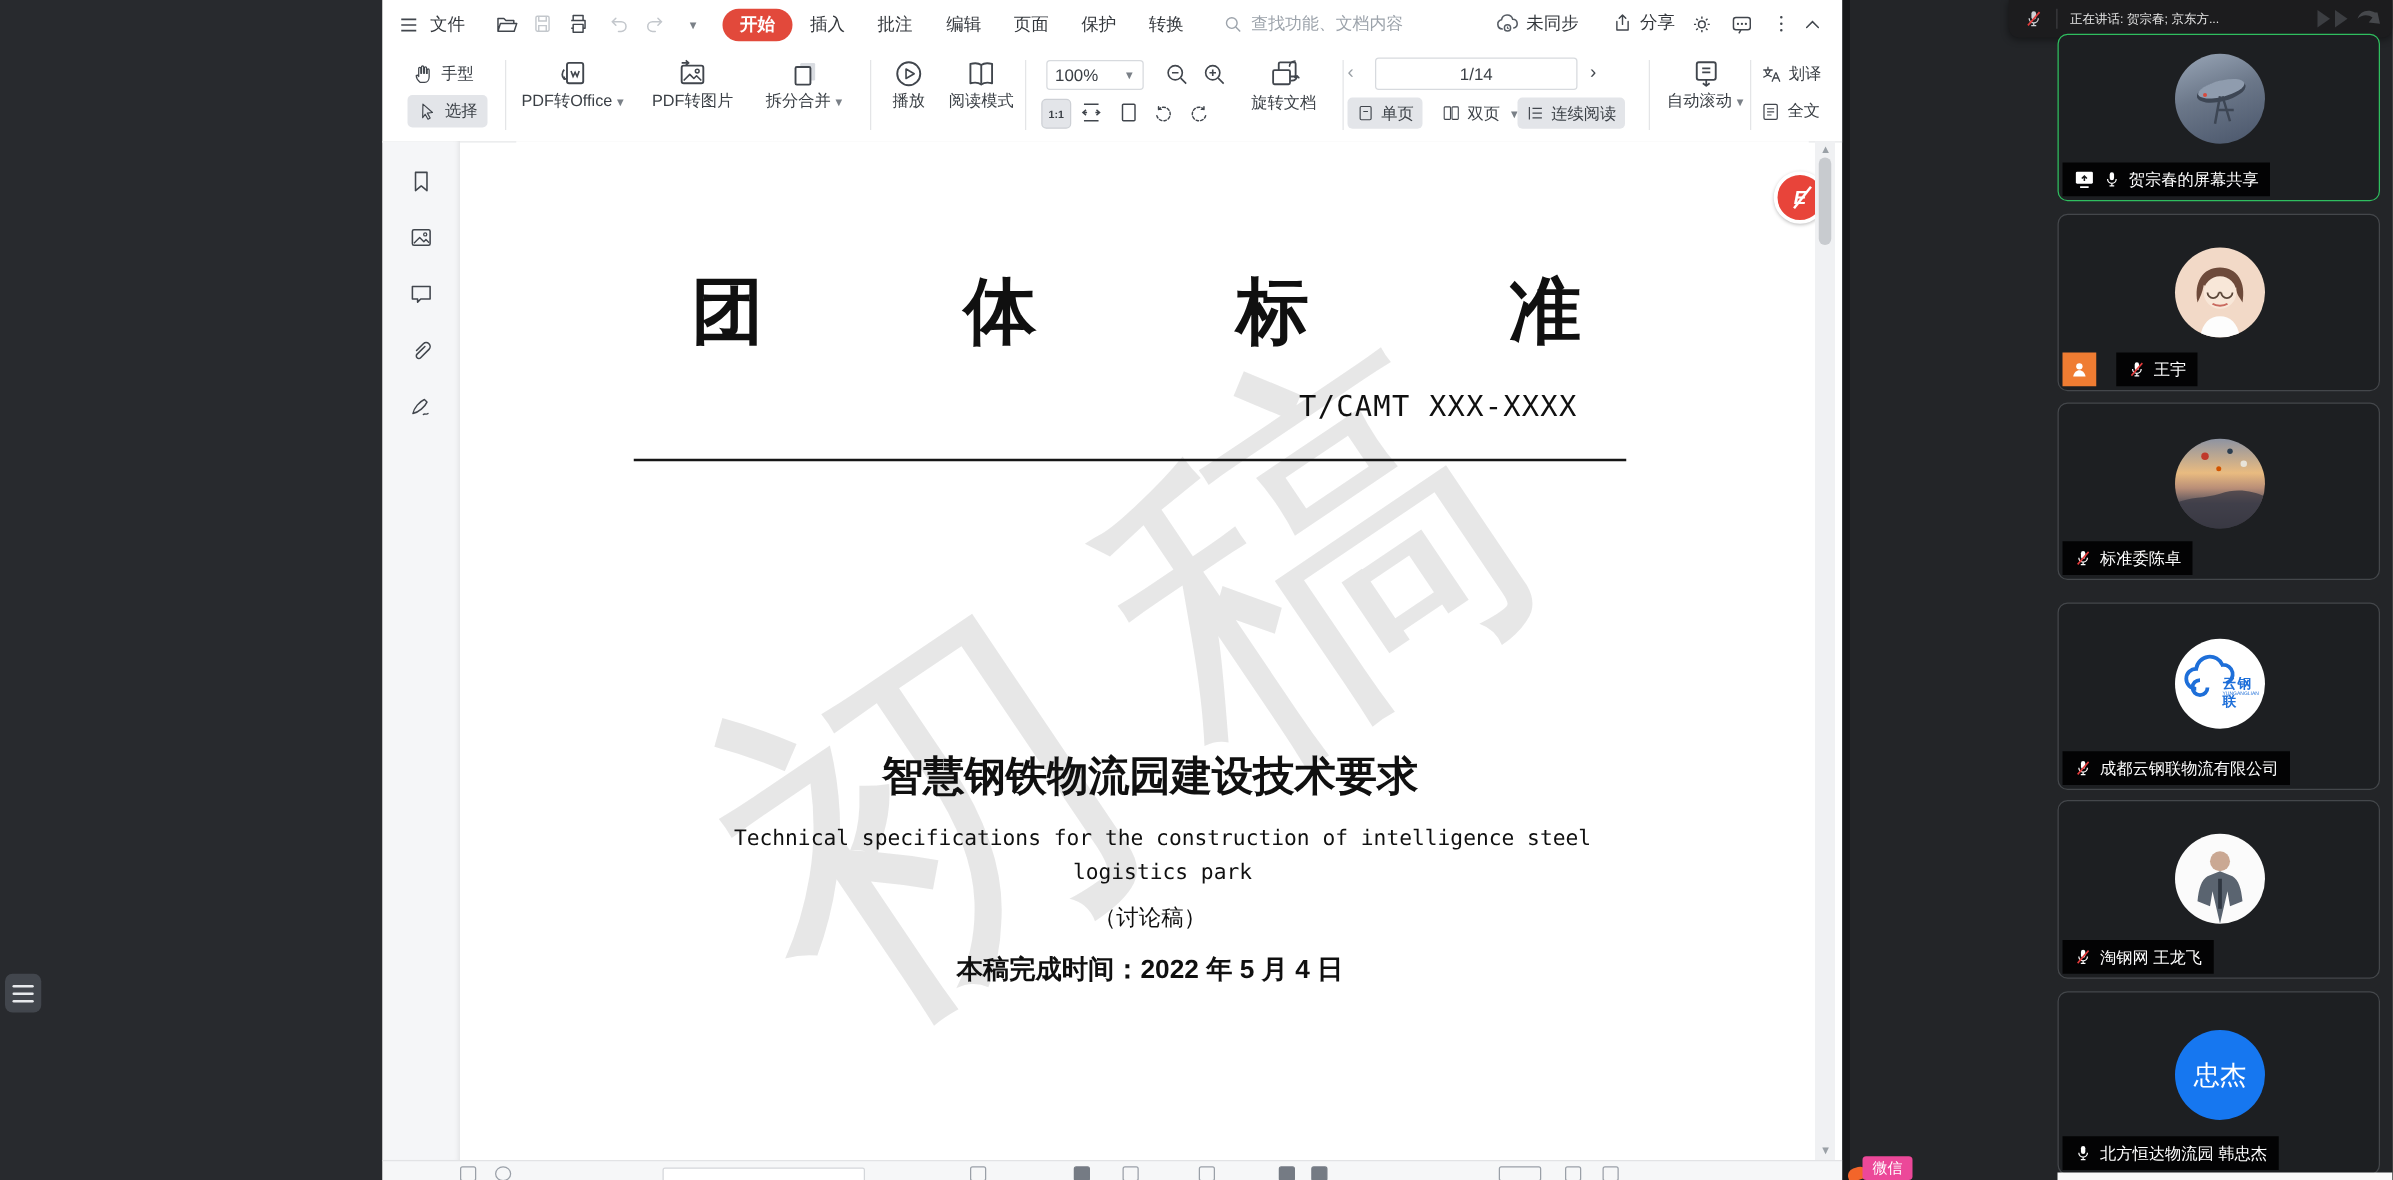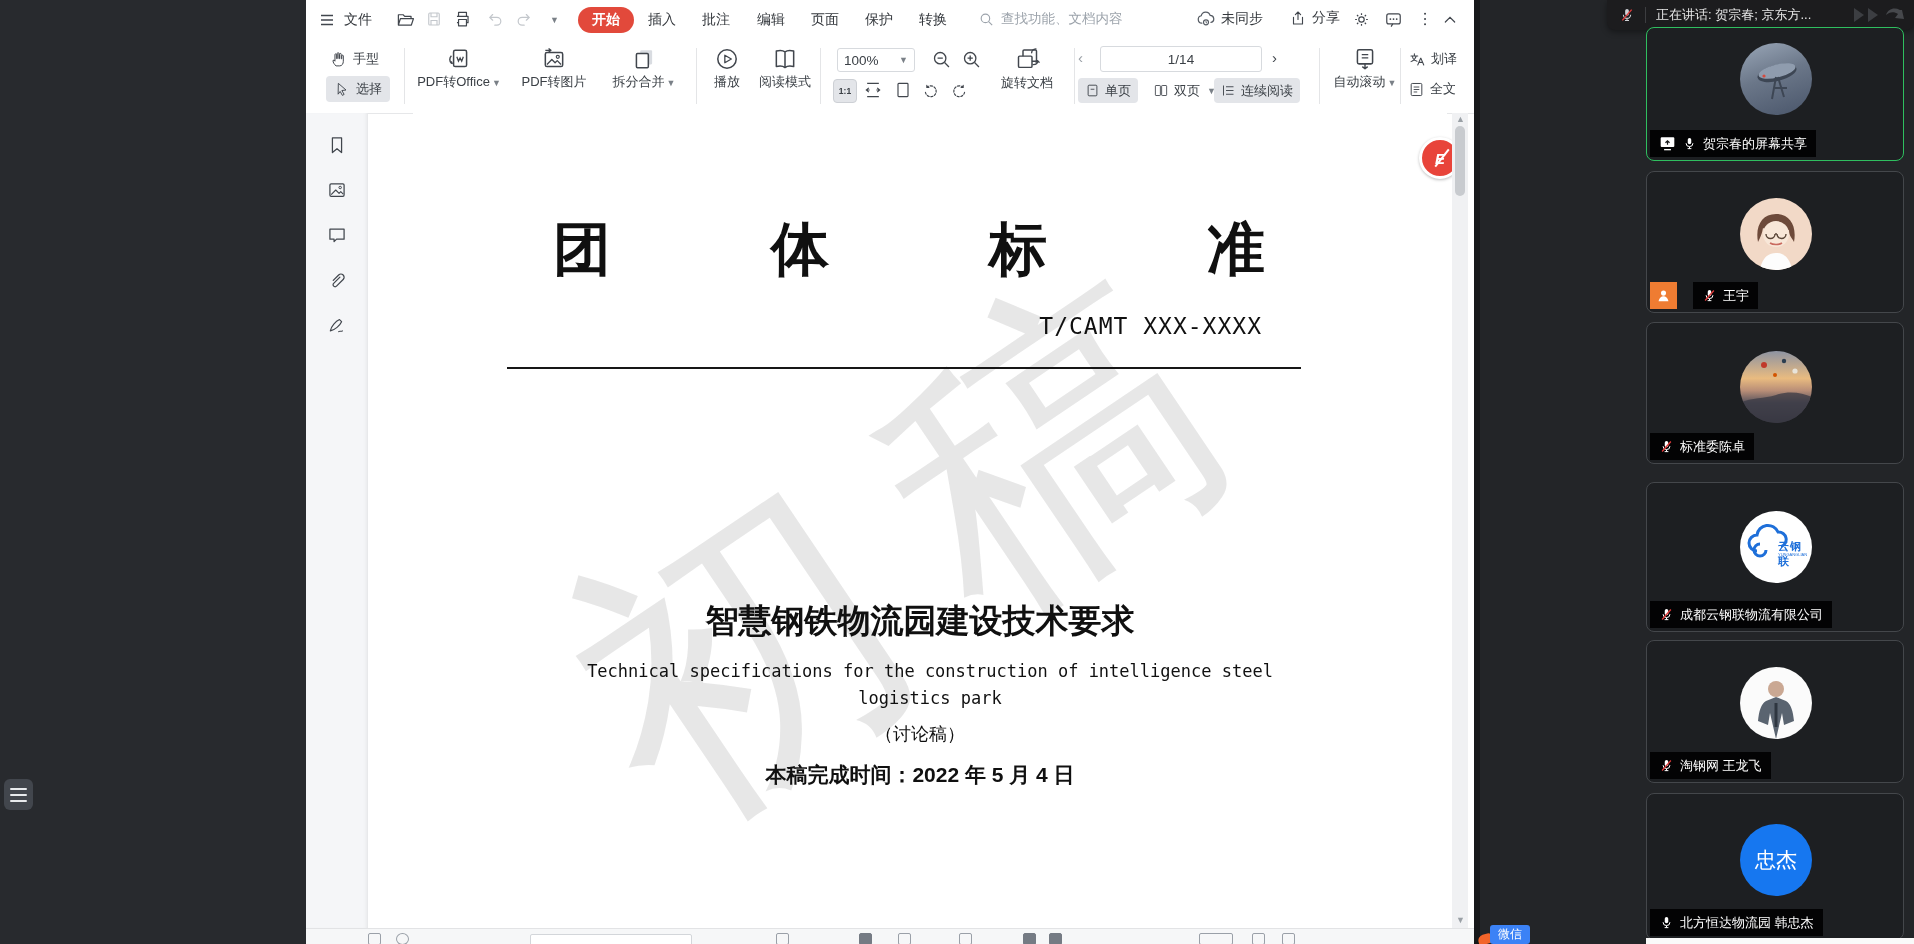--- a/index.html
+++ b/index.html
@@ -57,30 +57,30 @@
   
   .statusbar{left:0;top:928px;width:1168px;height:16px;background:#f6f7f8;border-top:1px solid #e2e3e5;}
   .st-ic{position:absolute;top:4px;width:13px;height:12px;border:1.5px solid #9aa0a8;border-radius:2px;box-sizing:border-box;}
   .st-fill{background:#757b84;border-color:#757b84;}
   .st-box{position:absolute;top:5px;left:224px;width:160px;height:14px;border:1px solid #d3d6da;background:#fff;border-radius:2px;}
   
   .meet{left:1474px;top:0;width:440px;height:944px;background:#232528;}
   .meet-edge{left:0;top:0;width:6px;height:944px;background:#17181a;}
   .speakbar{left:133px;top:0;width:307px;height:30px;background:#1c1c1e;border-radius:0 0 8px 8px;
             display:flex;align-items:center;box-shadow:0 2px 6px rgba(0,0,0,.4);}
-  .speaktext{color:#e6e6e6;font-size:13px;white-space:nowrap;overflow:hidden;}
+  .speaktext{color:#e6e6e6;font-size:10px;white-space:nowrap;overflow:hidden;}
   .tile{position:absolute;left:172px;width:258px;background:#1d1f22;border:1.5px solid #44474b;border-radius:8px;box-sizing:border-box;}
   .tile.speaking{border-color:#2fbe5f;}
   .avatar{position:absolute;left:93px;width:72px;height:72px;border-radius:50%;overflow:hidden;}
   .tlabel{position:absolute;left:3px;bottom:3px;height:27px;background:rgba(0,0,0,.88);display:flex;
           align-items:center;gap:6px;padding:0 9px;color:#fff;font-size:13px;white-space:nowrap;}
   .obadge{position:absolute;left:3px;bottom:3px;width:27px;height:27px;background:#ef7c32;display:flex;
           align-items:center;justify-content:center;}
   .bstrip{left:1646px;top:938px;width:268px;height:6px;background:#fafafa;}
-  .wechat{left:1490px;top:925px;height:19px;background:#3b82f6;border-radius:3px;color:#fff;font-size:12px;
+  .wechat{left:1490px;top:925px;height:19px;background:#ec4899;border-radius:3px;color:#fff;font-size:12px;
           display:flex;align-items:center;padding:0 8px;}
   .wps-orange{left:1478px;top:934px;width:16px;height:10px;background:#f3652a;border-radius:6px 6px 0 0;transform:rotate(-18deg);}
   svg{display:block;}
 </style>
 </head>
 <body>
 
 <div id="root">
 
   <div class="abs desktop">

